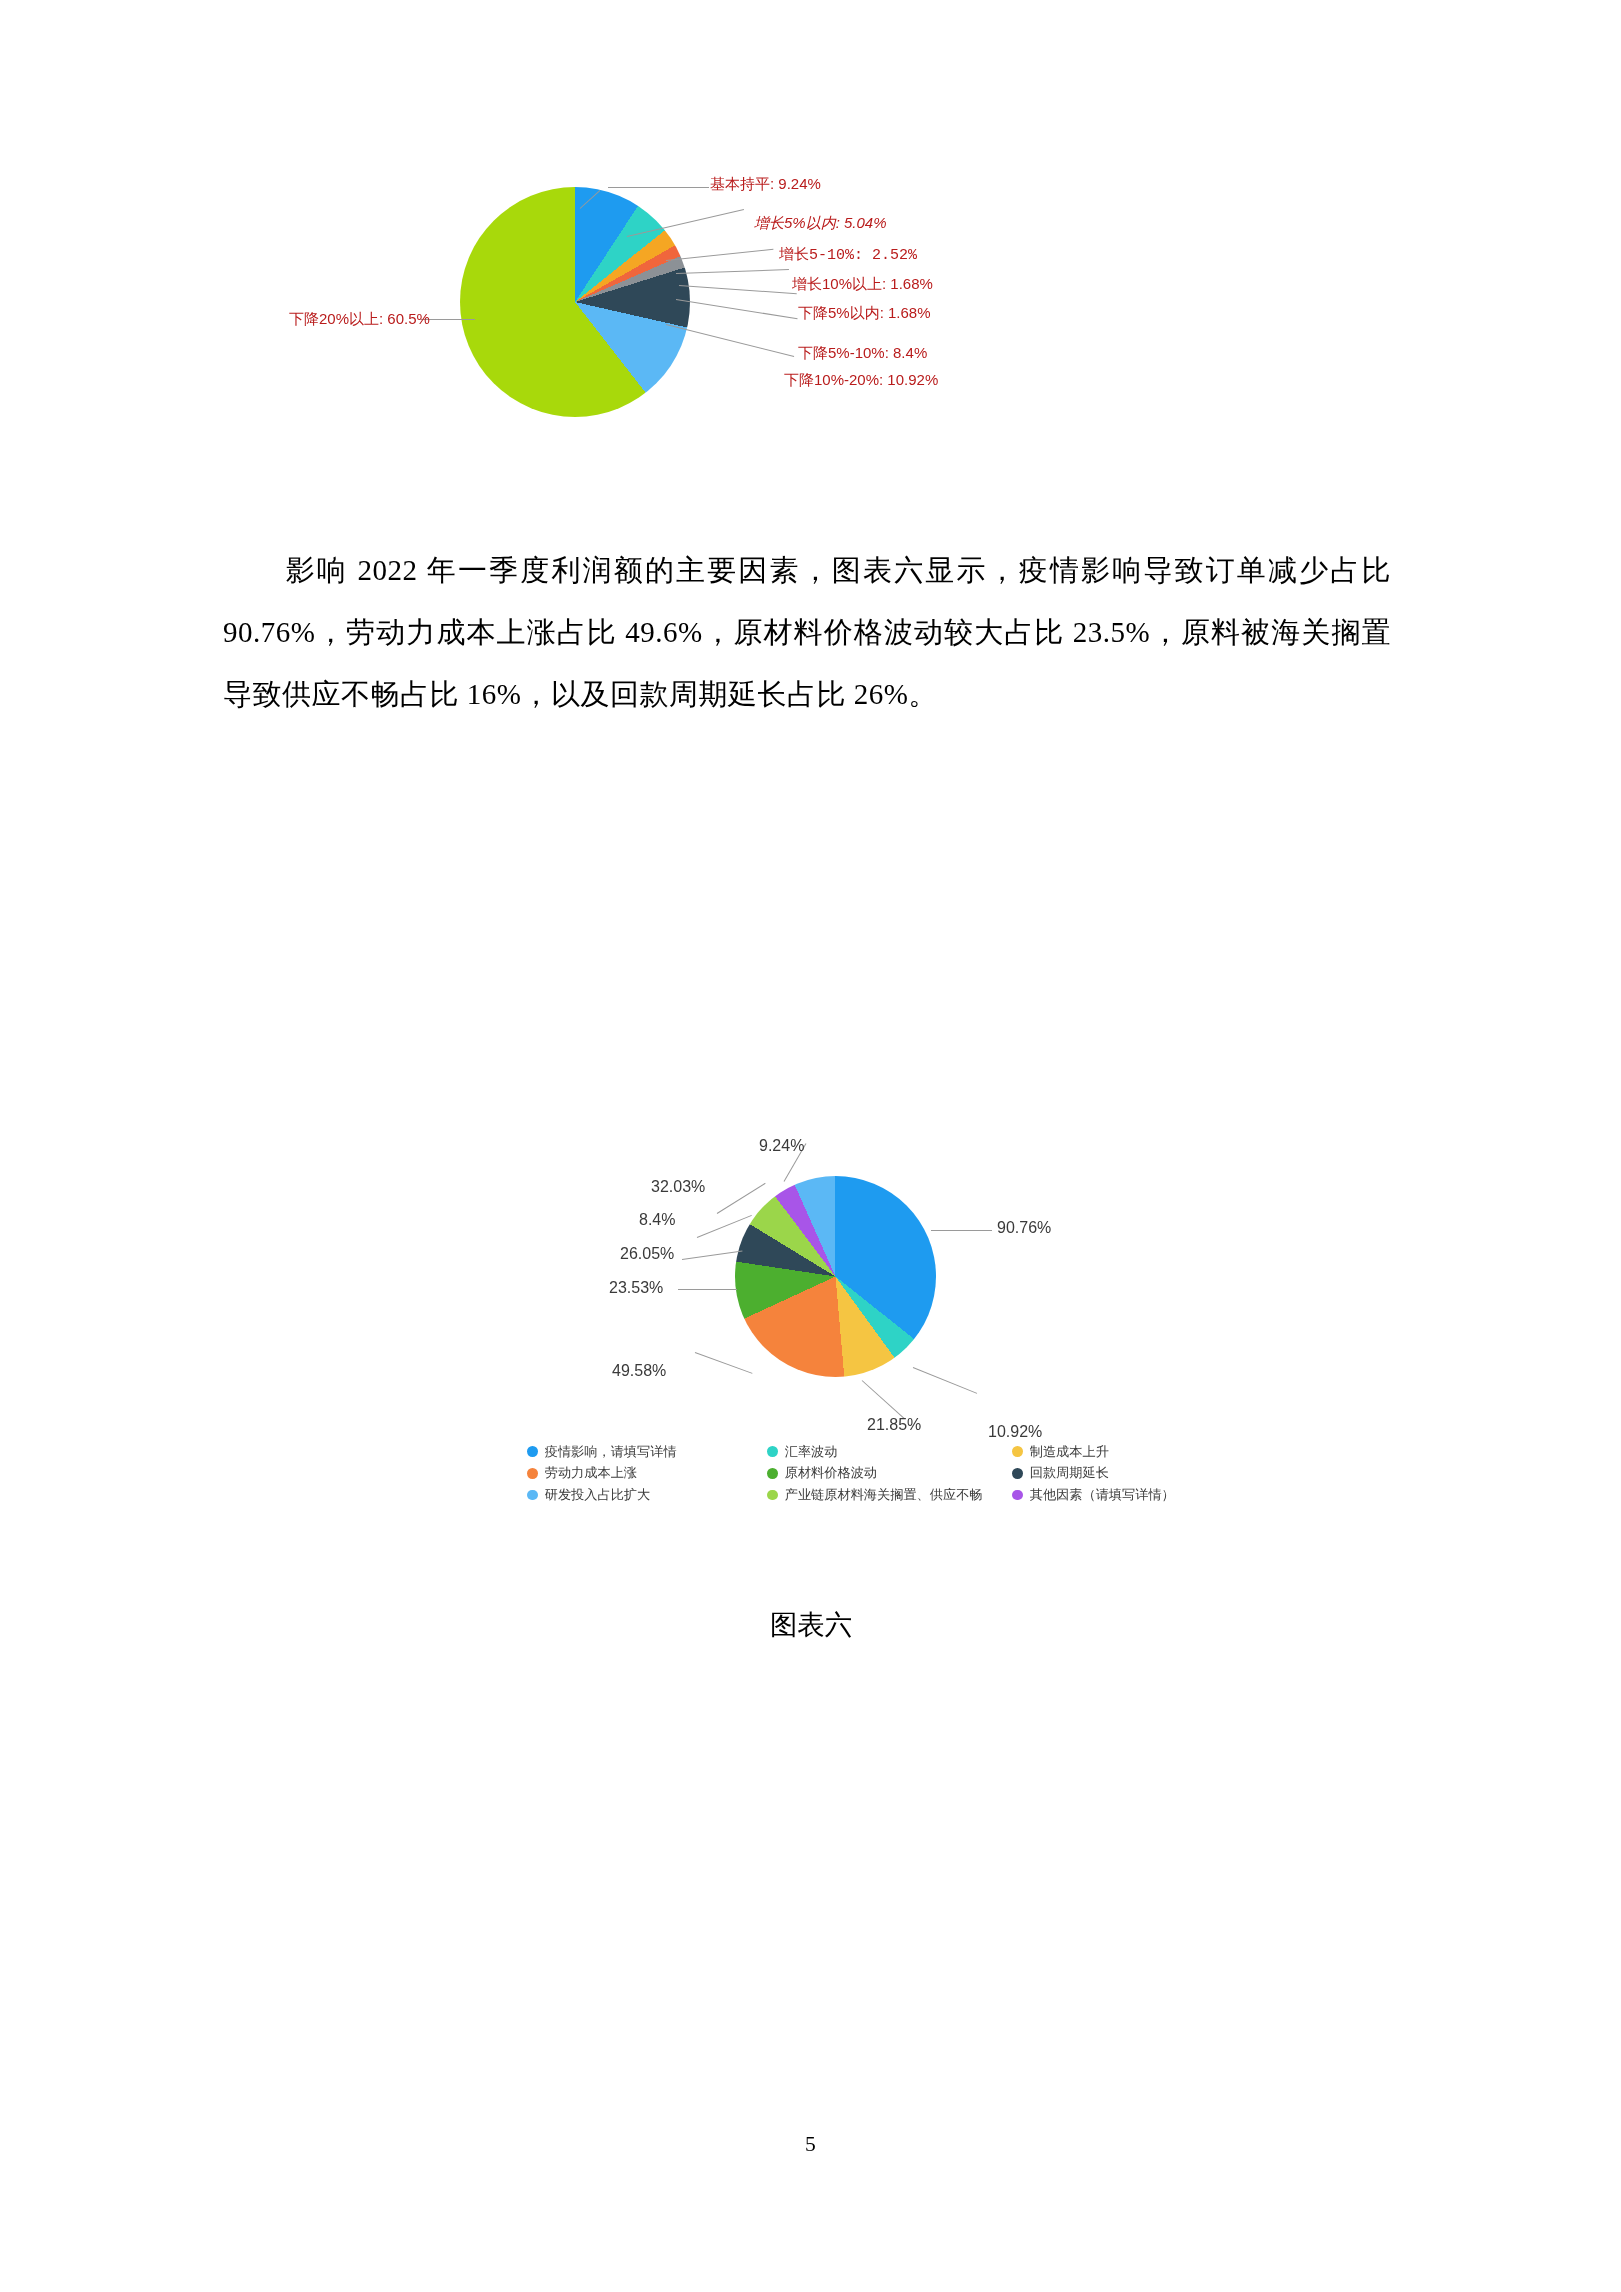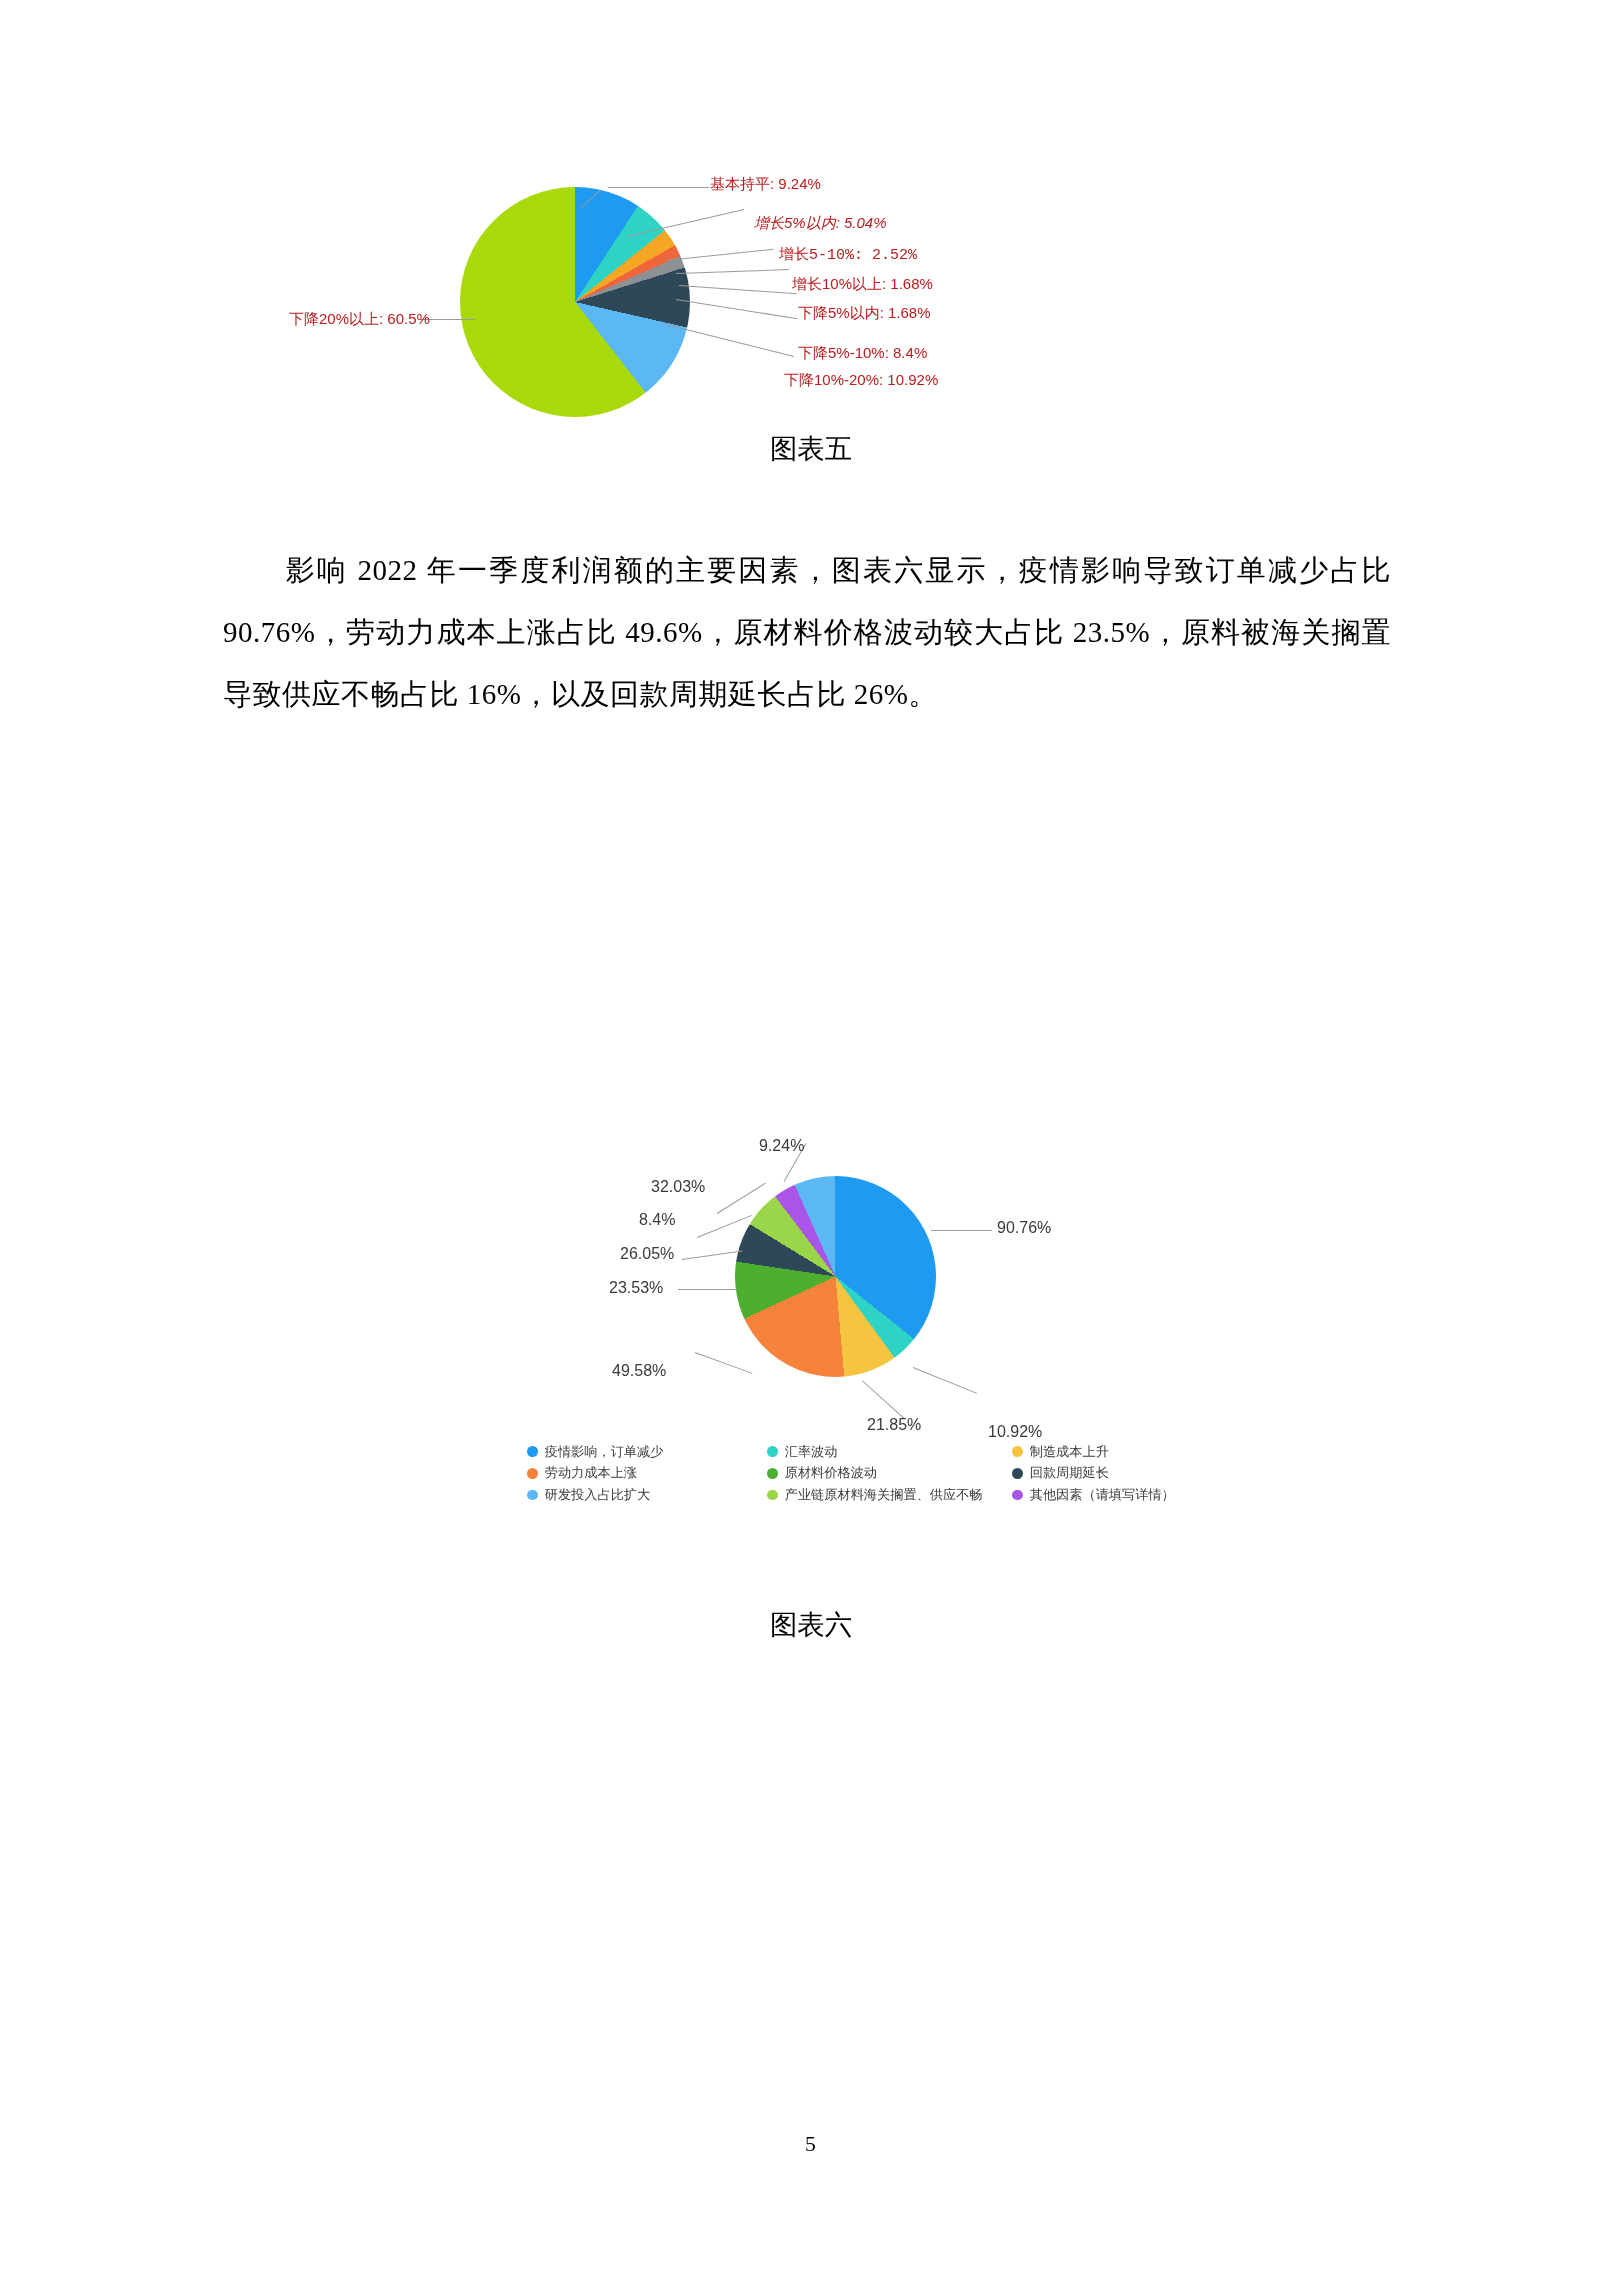--- a/index.html
+++ b/index.html
@@ -159,21 +159,20 @@
     <div class="lbl" style="left:338px; top:7.8px;">基本持平: 9.24%</div>
     <div class="lbl" style="left:382px; top:47px;font-style:italic;">增长5%以内: 5.04%</div>
     <div class="lbl" style="left:407px; top:78px;font-family:Liberation Mono, monospace;">增长5-10%: 2.52%</div>
     <div class="lbl" style="left:420px; top:108px;">增长10%以上: 1.68%</div>
     <div class="lbl" style="left:426px; top:137px;">下降5%以内: 1.68%</div>
     <div class="lbl" style="left:426px; top:169px;margin-top:8px;">下降5%-10%: 8.4%</div>
     <div class="lbl" style="left:412px; top:204px;">下降10%-20%: 10.92%</div>
     <div class="lbl" style="left:-83px; top:143px;">下降20%以上: 60.5%</div>
   </div>
 
-  <div class="caption" style="left:223px; top:431px;">图表五</div>
 
   <div class="para" style="left:223px; top:539px;">
     <span class="indent"></span><span>影响 2022 年一季度利润额的主要因素，图表六显示，疫情影响导致订单减少占比 90.76%，劳动力成本上涨占比 49.6%，原材料价格波动较大占比 23.5%，原料被海关搁置导致供应不畅占比 16%，以及回款周期延长占比 26%。</span>
   </div>
 
   <div class="chart6-wrap">
 
     <div class="pie6" style="background: conic-gradient(
             from 0deg,
             #1e9bf0 0deg 128.5deg,
@@ -202,21 +201,21 @@
     <div class="lbl6" style="left:240px; top:235px;">49.58%</div>
     <div class="lbl6" style="left:237px; top:152px;">23.53%</div>
     <div class="lbl6" style="left:248px; top:118px;">26.05%</div>
     <div class="lbl6" style="left:267px; top:84px;">8.4%</div>
     <div class="lbl6" style="left:279px; top:51px;">32.03%</div>
     <div class="lbl6" style="left:387px; top:9.8px;">9.24%</div>
 
     <div class="legend6">
       <div class="item">
           <span class="dot" style="background:#1e9bf0"></span>
-          <span>疫情影响，订单减少</span>
+          <span>疫情影响，请填写详情</span>
         </div>
       <div class="item">
           <span class="dot" style="background:#2ed3c6"></span>
           <span>汇率波动</span>
         </div>
       <div class="item">
           <span class="dot" style="background:#f5c542"></span>
           <span>制造成本上升</span>
         </div>
 

